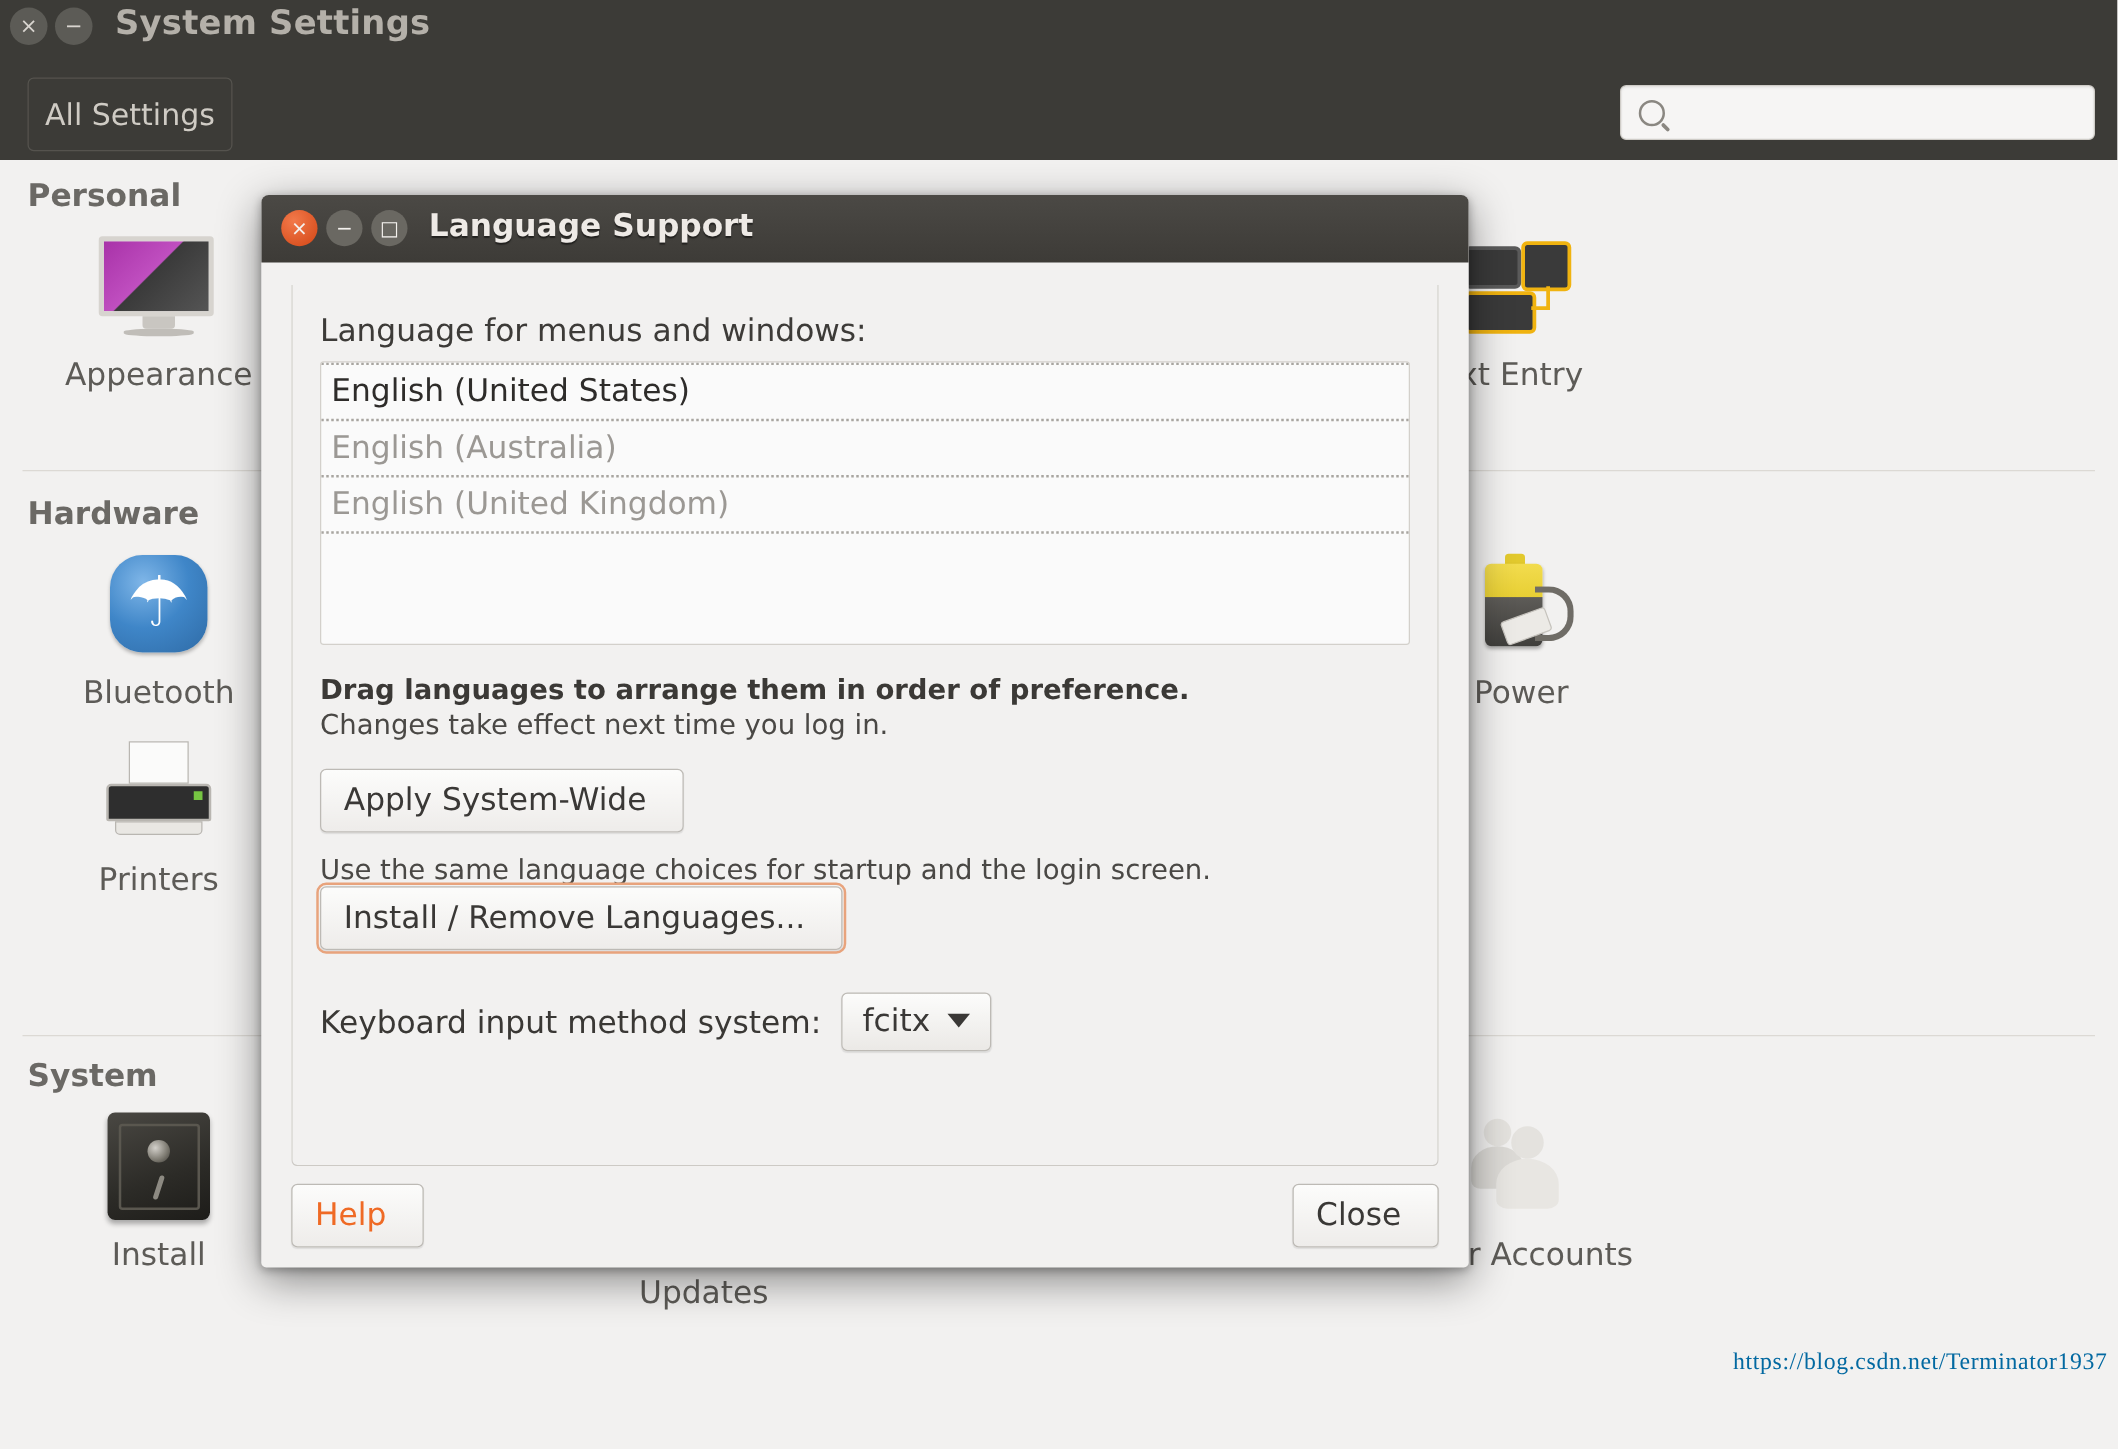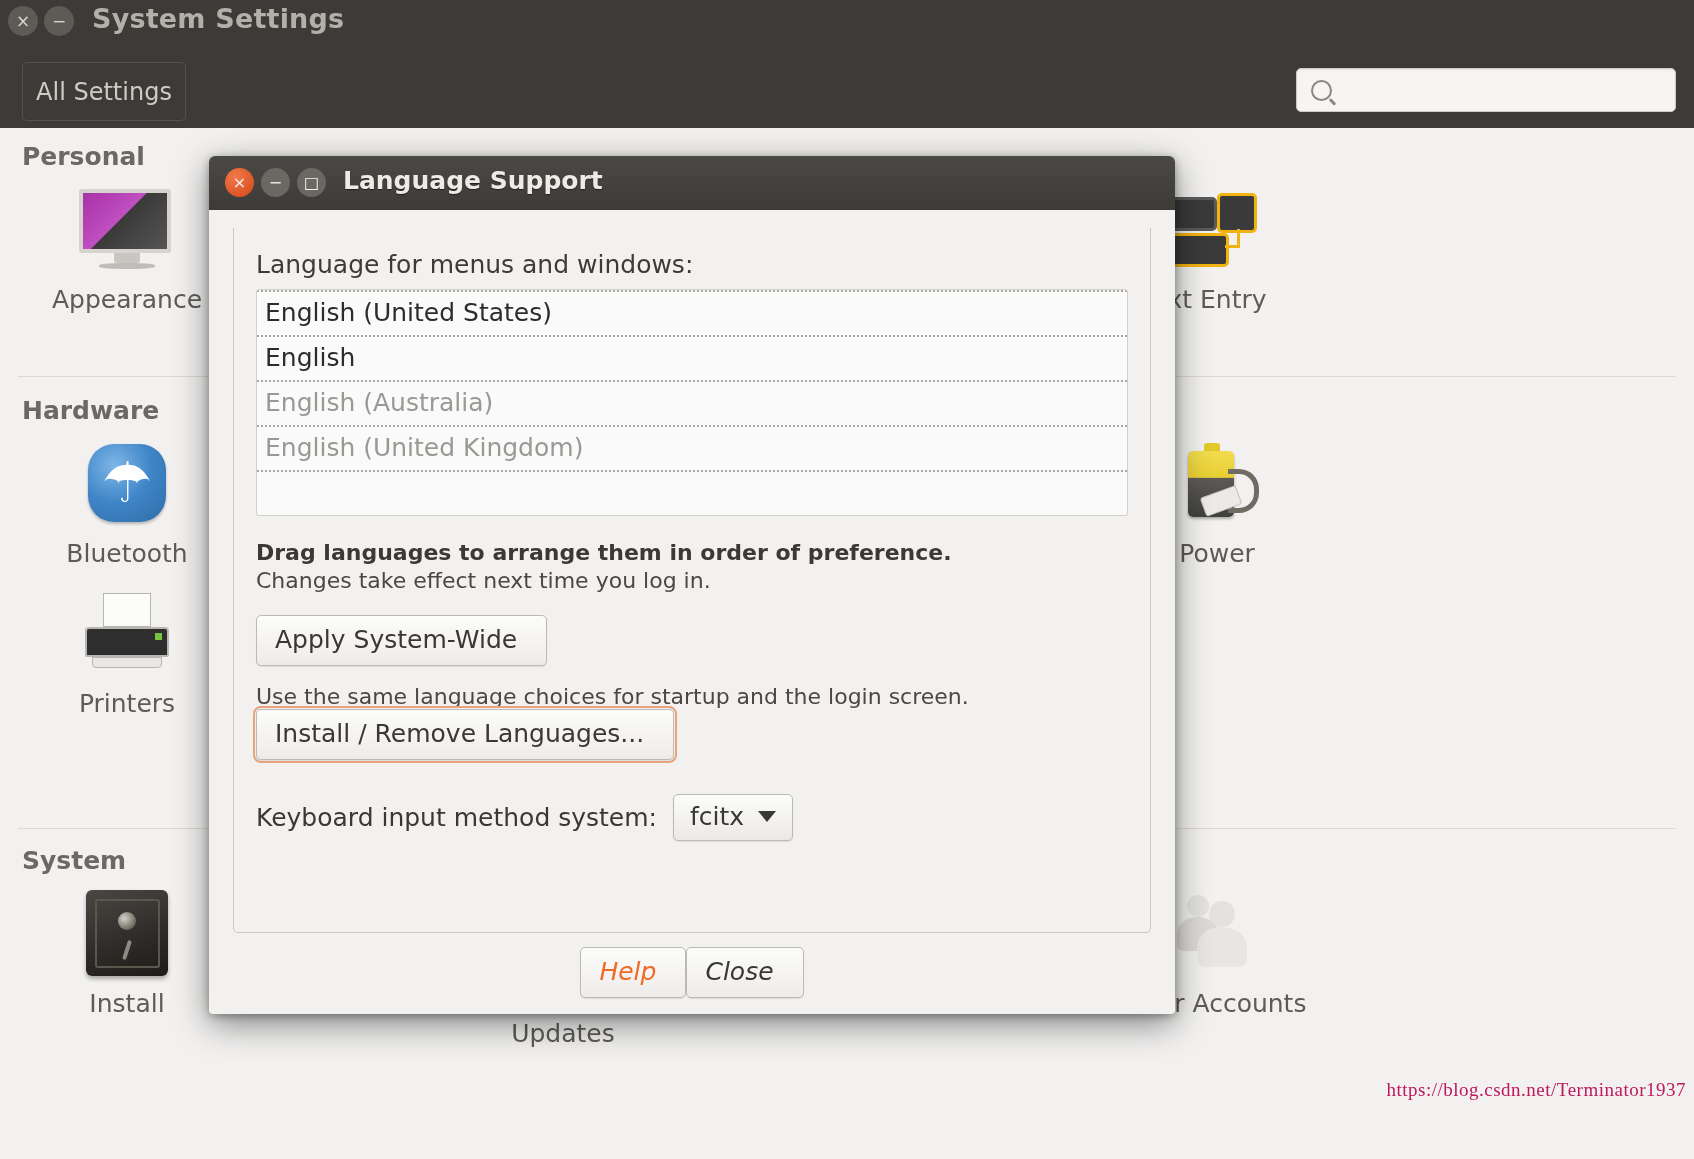--- a/index.html
+++ b/index.html
@@ -404,30 +404,30 @@
   .caret-down {
     width: 0; height: 0;
     border-left: 9px solid transparent;
     border-right: 9px solid transparent;
     border-top: 11px solid #3a3836;
   }
 
   #lang-actions {
     flex: 0 0 auto;
     padding: 14px 24px 16px 24px;
-    display: flex; justify-content: center; align-items: center; font-style: italic;
+    display: flex; justify-content: space-between; align-items: center;
   }
   #help-btn { color: #ef6a25; }
 
   #watermark {
     position: absolute;
     right: 8px; bottom: 58px;
     font-family: "Liberation Serif", "DejaVu Serif", serif;
     font-size: 19px;
-    color: #be185d;
+    color: #0369a1;
     letter-spacing: .5px;
     white-space: nowrap;
   }
 </style>
 </head>
 <body>
 
 <div id="settings-window">
 
   <div id="settings-titlebar">
@@ -588,21 +588,20 @@
 
   <div id="lang-content">
 
 
     <div id="tab-panel">
 
       <div id="lang-heading">Language for menus and windows:</div>
 
       <div id="lang-list">
         <div class="lang-row">English (United States)</div>
-        <div class="lang-row">English</div>
         <div class="lang-row dim">English (Australia)</div>
         <div class="lang-row dim">English (United Kingdom)</div>
       </div>
 
       <div id="drag-note">Drag languages to arrange them in order of preference.</div>
       <div id="change-note">Changes take effect next time you log in.</div>
 
       <div class="gtk-btn" id="apply-btn">Apply System-Wide</div>
 
       <div id="startup-note">Use the same language choices for startup and the login screen.</div>

